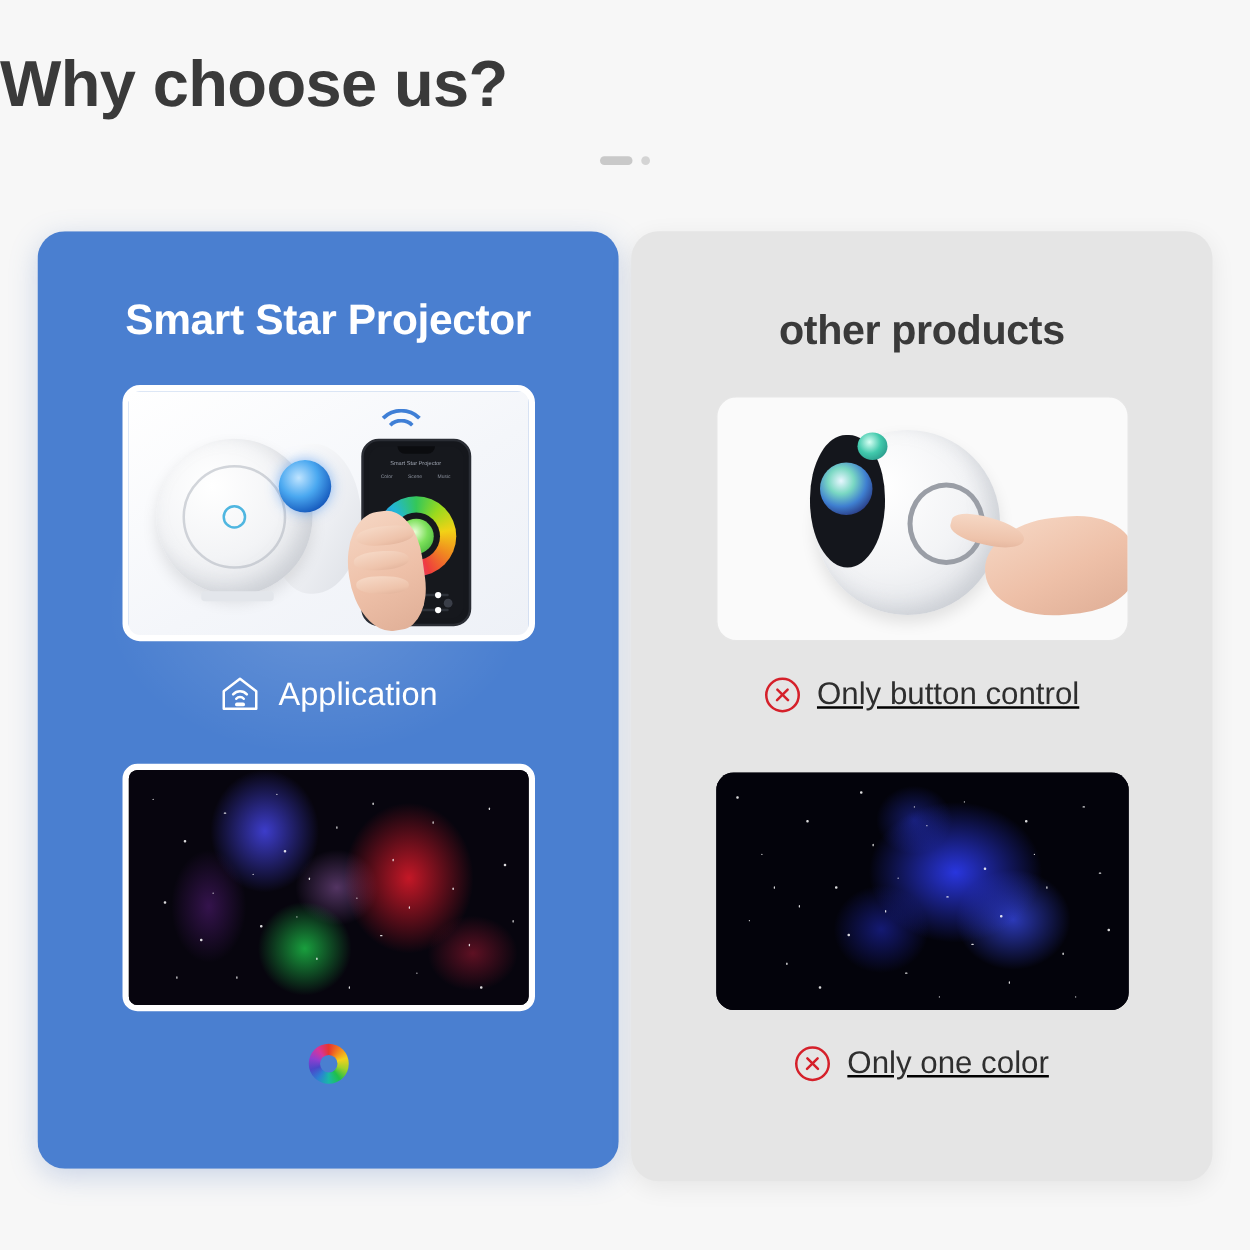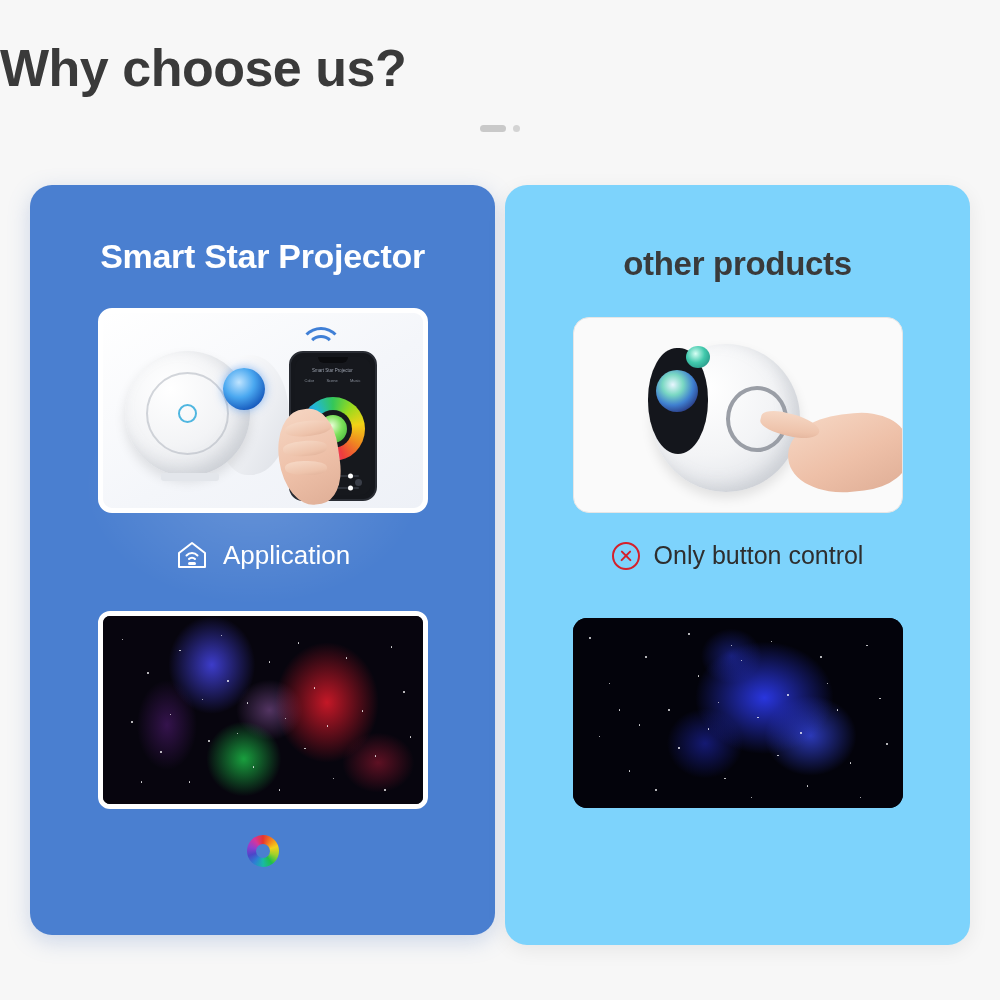--- a/index.html
+++ b/index.html
@@ -69,21 +69,21 @@
   .card-left {
     height: 750px;
     background:
       radial-gradient(ellipse 240px 170px at 48% 40%, rgba(255,255,255,0.16), rgba(255,255,255,0) 70%),
       #4a7fd0;
     box-shadow: 0 6px 22px rgba(90,125,190,0.28);
   }
 
   .card-right {
     height: 760px;
-    background: #7dd3fc;
+    background: #e5e5e5;
     box-shadow: 0 5px 20px rgba(0,0,0,0.07);
   }
 
   .card-heading {
     text-align: center;
     font-weight: 700;
     letter-spacing: -0.3px;
   }
   .card-left .card-heading {
     margin-top: 52px;
@@ -140,21 +140,21 @@
     align-items: center;
     justify-content: center;
     gap: 14px;
   }
   .caption-left { margin-top: 26px; }
   .caption-left .caption-text {
     font-size: 26px;
     color: #ffffff;
     font-weight: 400;
   }
-  .caption-right { margin-top: 28px; }
+  .caption-right { margin-top: 28px; text-decoration: underline; }
   .caption-right .caption-text {
     font-size: 25px;
     color: #2e2e2e;
     font-weight: 400;
   }
   .caption-icon {
     flex: 0 0 auto;
     display: flex;
     align-items: center;
     justify-content: center;
@@ -568,16 +568,22 @@
             <i style="left:32%; top:68%"></i>
             <i style="left:54%; top:94%"></i>
           <i style="left:69%; top:60%"></i>
             <i style="left:44%; top:44%"></i>
             <i style="left:20%; top:56%"></i>
           <i style="left:48%; top:14%"></i>
             <i style="left:77%; top:34%"></i>
         </div>
       </div>
 
+      <div class="caption caption-right">
+        <span class="caption-icon">
+          <span class="x-circle"></span>
+        </span>
+        <span class="caption-text">Only one color</span>
+      </div>
     </div>
 
   </div>
 </div>
 
 </body></html>

